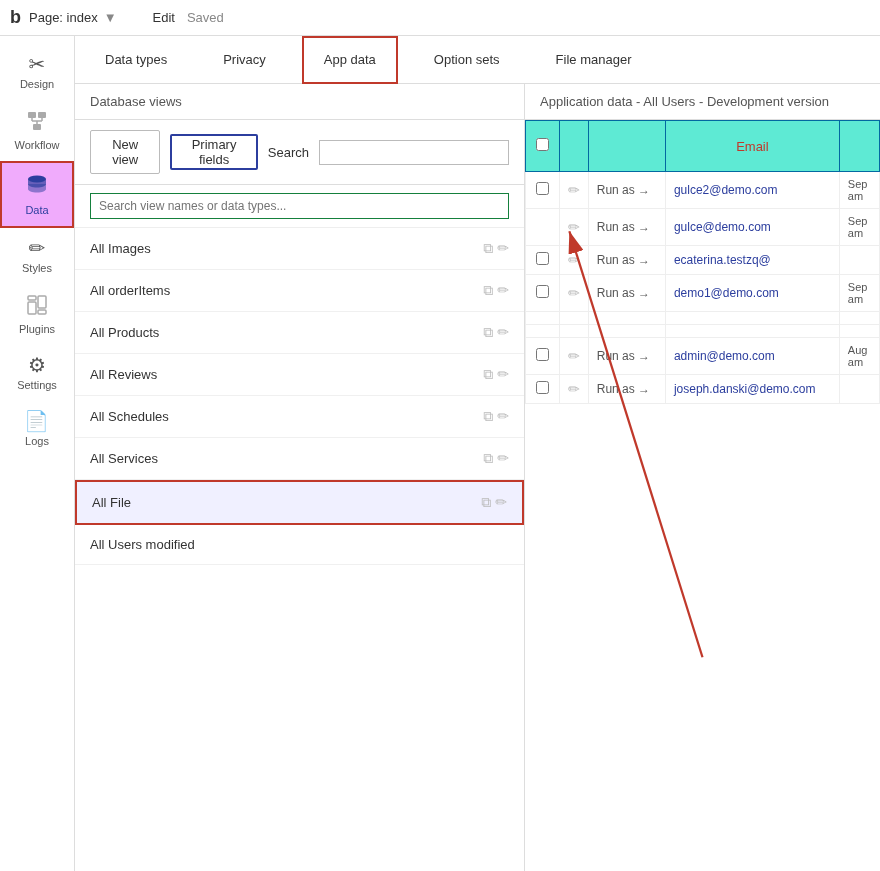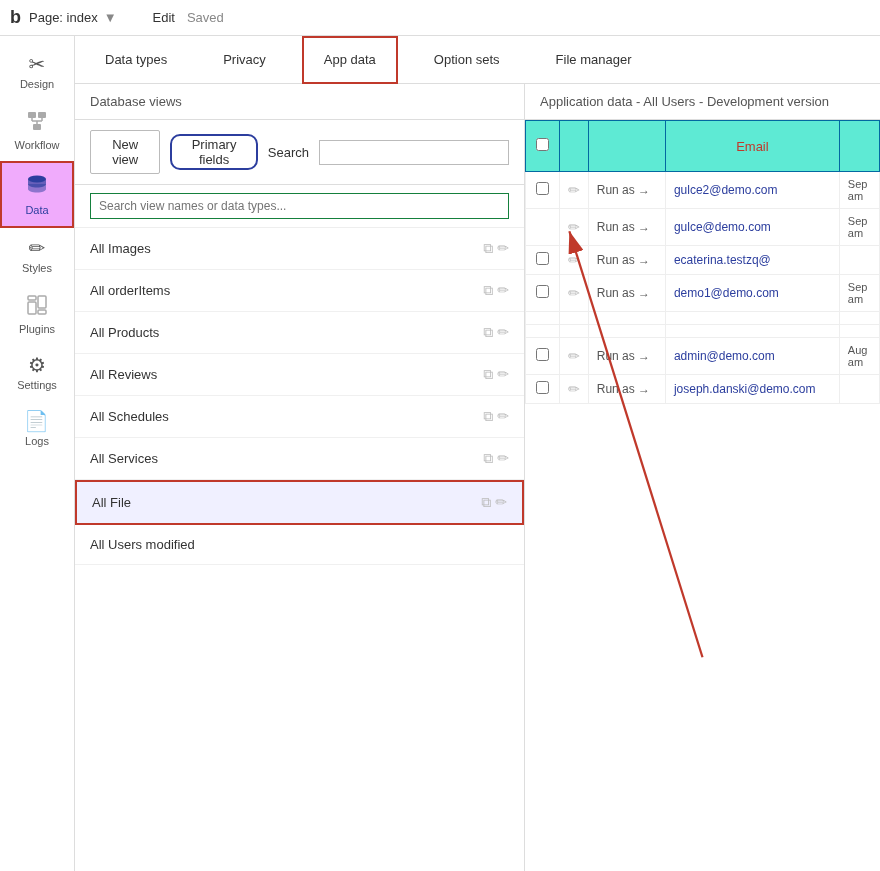--- a/index.html
+++ b/index.html
@@ -157,21 +157,21 @@
       font-size: 13px;
       border-radius: 2px;
       color: #333;
     }
     .btn-primary-fields {
       padding: 1px 16px;
       border: 2px solid #2c3e9e;
       background: #fff;
       cursor: pointer;
       font-size: 13px;
-      border-radius: 10px;
+      border-radius: 2px;
       color: #333;
       font-weight: 500;
     }
     .search-label {
       font-size: 13px;
       color: #333;
     }
     .search-input {
       flex: 1;
       border: 1px solid #bbb;

